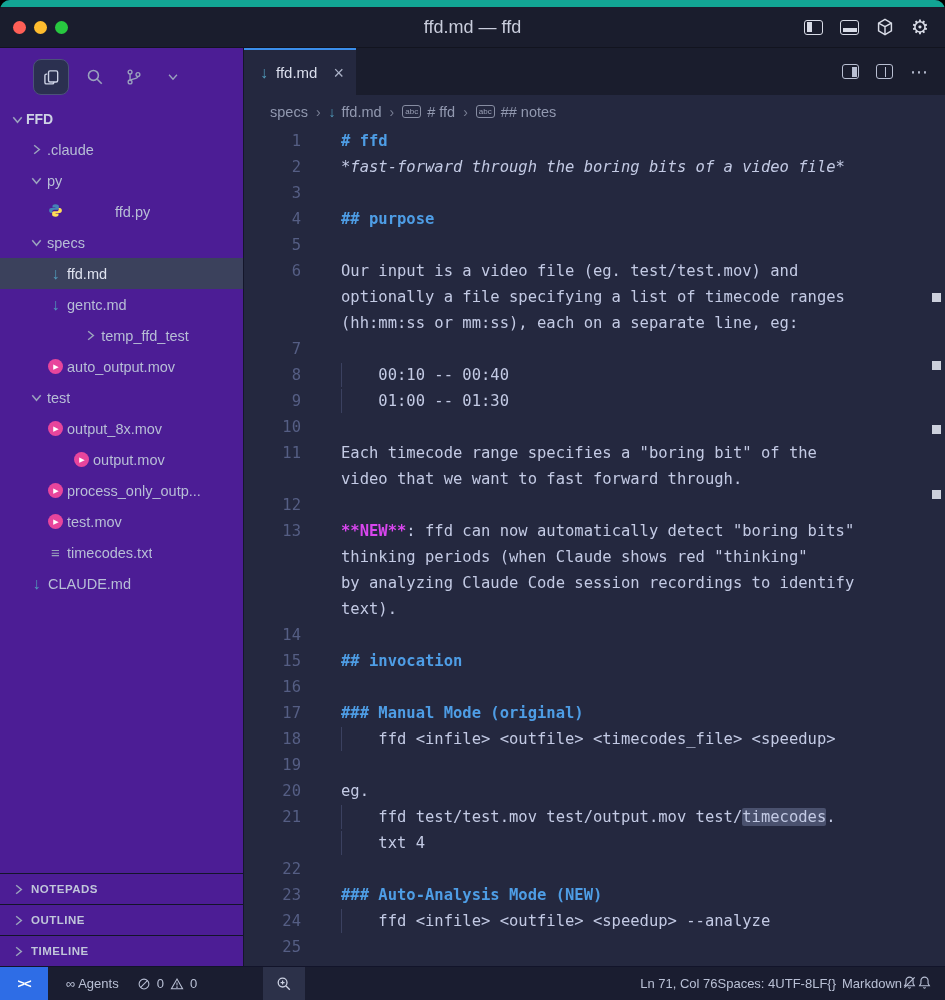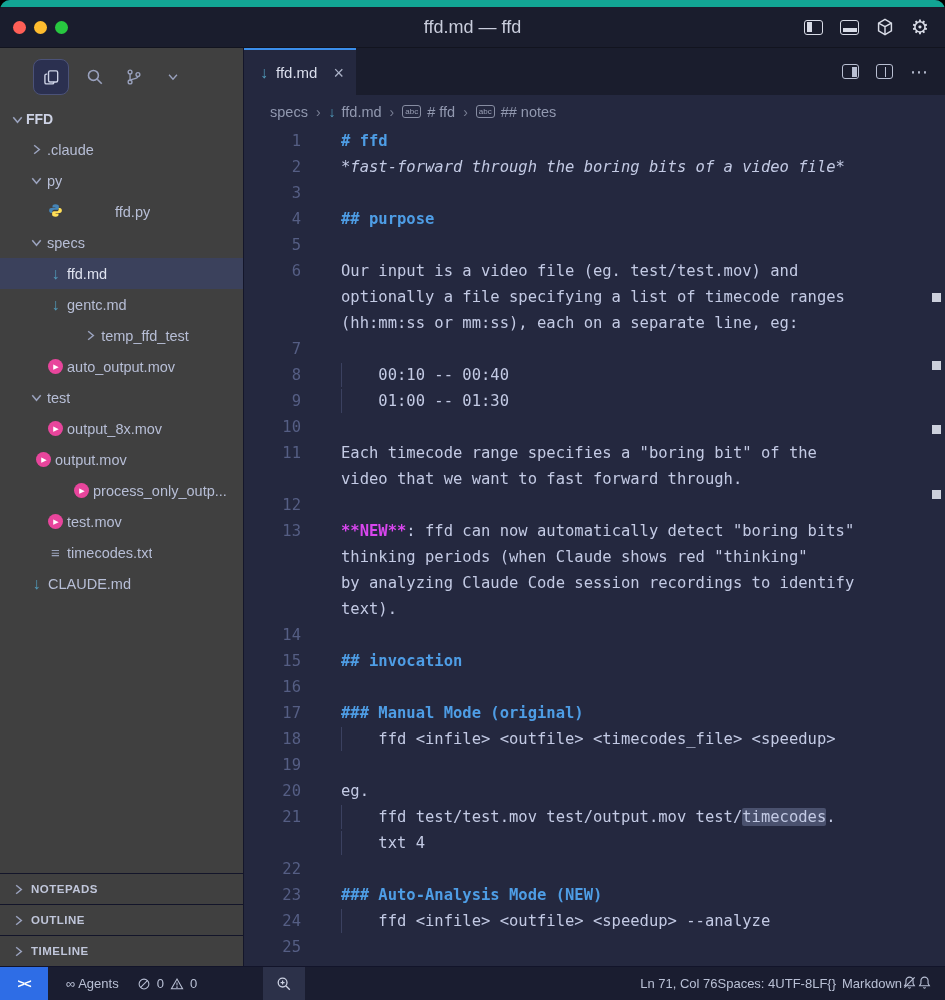--- a/index.html
+++ b/index.html
@@ -14,21 +14,21 @@
   .title{position:absolute;left:0;right:0;text-align:center;color:#c9cddc;font-size:18px;}
   .tb-icons{margin-left:auto;display:flex;gap:17px;align-items:center;padding-right:16px;z-index:2;color:#d8dbe6;}
   .tb-icons svg{display:block;}
   .panel-ic{width:19px;height:15px;border:1.5px solid #d8dbe6;border-radius:3px;position:relative;box-sizing:border-box;}
   .panel-ic.left::before{content:"";position:absolute;left:1.5px;top:1.5px;bottom:1.5px;width:5px;background:#d8dbe6;}
   .panel-ic.bottom::before{content:"";position:absolute;left:1.5px;right:1.5px;bottom:1.5px;height:4px;background:#d8dbe6;}
   .gear{font-size:20px;line-height:20px;color:#d8dbe6;}
   
   .main{flex:1;display:flex;min-height:0;}
   
-  .sidebar{width:243px;flex:none;background:#404040;display:flex;flex-direction:column;border-right:1px solid #14162a;}
+  .sidebar{width:243px;flex:none;background:#4c1d95;display:flex;flex-direction:column;border-right:1px solid #14162a;}
   .side-icons{display:flex;align-items:center;gap:13px;padding:11px 0 9px 33px;color:#99a1bd;flex:none;}
   .vbox{width:34px;height:34px;border:1px solid #4b5278;background:#2b3050;border-radius:8px;display:flex;align-items:center;justify-content:center;color:#ced3e6;}
   .vicon{width:26px;height:26px;display:flex;align-items:center;justify-content:center;}
   .root-item{display:flex;align-items:center;height:30px;padding-left:8px;color:#cdd2e4;font-weight:700;font-size:14px;cursor:pointer;}
   .titem{display:flex;align-items:center;height:31px;color:#b7bed6;font-size:14.5px;cursor:pointer;white-space:nowrap;overflow:hidden;}
   .titem.sel{background:#3b415c;color:#dfe3ef;}
   .chevbox{width:18px;height:18px;flex:none;display:inline-flex;align-items:center;justify-content:center;color:#9aa2bd;}
   .chev{width:15px;height:15px;}
   .tlabel{margin-left:2px;overflow:hidden;text-overflow:ellipsis;}
   .ic{width:19px;flex:none;text-align:center;display:inline-block;}
@@ -201,27 +201,27 @@
               </svg>
             </span>
             <span class="tlabel">test</span>
           </div>
           <div class="titem" style="padding-left: 46px;">
             <span class="ic-wrap">
               <span class="ic-mov">▶</span>
             </span>
             <span class="tlabel">output_8x.mov</span>
           </div>
-          <div class="titem" style="padding-left: 34px;">
+          <div class="titem" style="padding-left: 72px;">
             <span class="ic-wrap">
               <span class="ic-mov">▶</span>
             </span>
             <span class="tlabel">output.mov</span>
           </div>
-          <div class="titem" style="padding-left: 72px;">
+          <div class="titem" style="padding-left: 46px;">
             <span class="ic-wrap">
               <span class="ic-mov">▶</span>
             </span>
             <span class="tlabel">process_only_outp...</span>
           </div>
           <div class="titem" style="padding-left: 46px;">
             <span class="ic-wrap">
               <span class="ic-mov">▶</span>
             </span>
             <span class="tlabel">test.mov</span>

